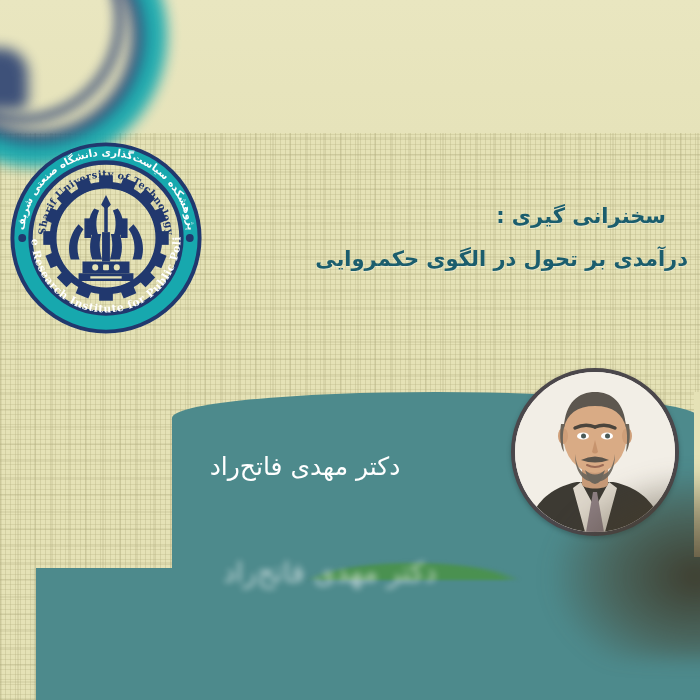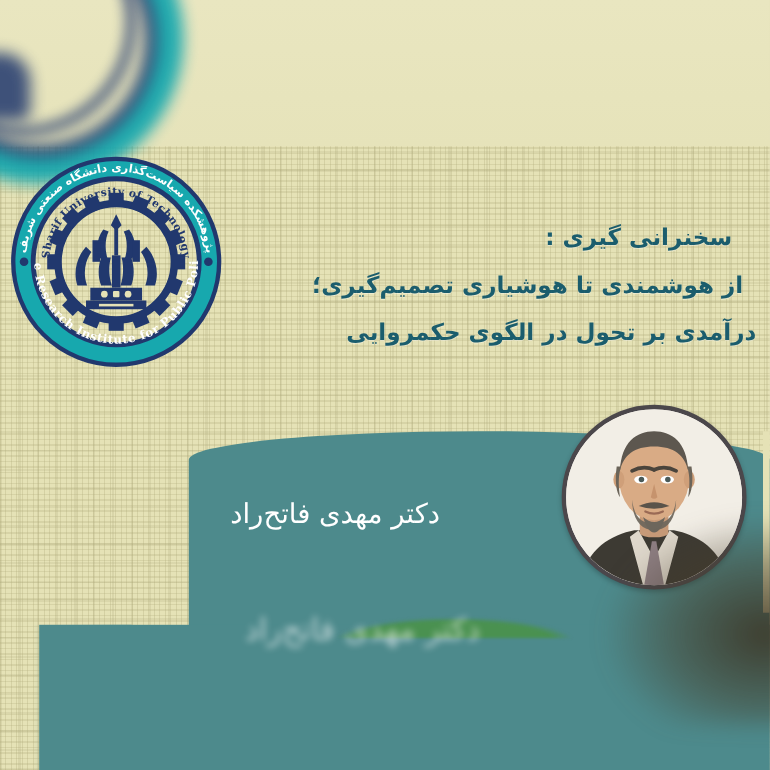--- a/index.html
+++ b/index.html
@@ -275,21 +275,20 @@
         <rect x="97" y="127" width="6" height="6" rx="1"></rect>
       </g>
       <g fill="#e5e2b6">
         <rect x="84" y="139" width="32" height="2.4"></rect>
       </g>
     </svg>
   </div>
 
   <div class="headlines">
     <div class="hl l1">سخنرانی گیری :</div>
-    <div class="hl l2">از هوشمندی تا هوشیاری تصمیم‌گیری؛</div>
     <div class="hl l3">درآمدی بر تحول در الگوی حکمروایی</div>
   </div>
 
   <div class="speaker">دکتر مهدی فاتح‌راد</div>
 
   <div class="green-arc"></div>
   <div class="watermark">دکتر مهدی فاتح‌راد</div>
 
   <div class="portrait">
     <svg class="pface" viewBox="0 0 160 160" xmlns="http://www.w3.org/2000/svg">

